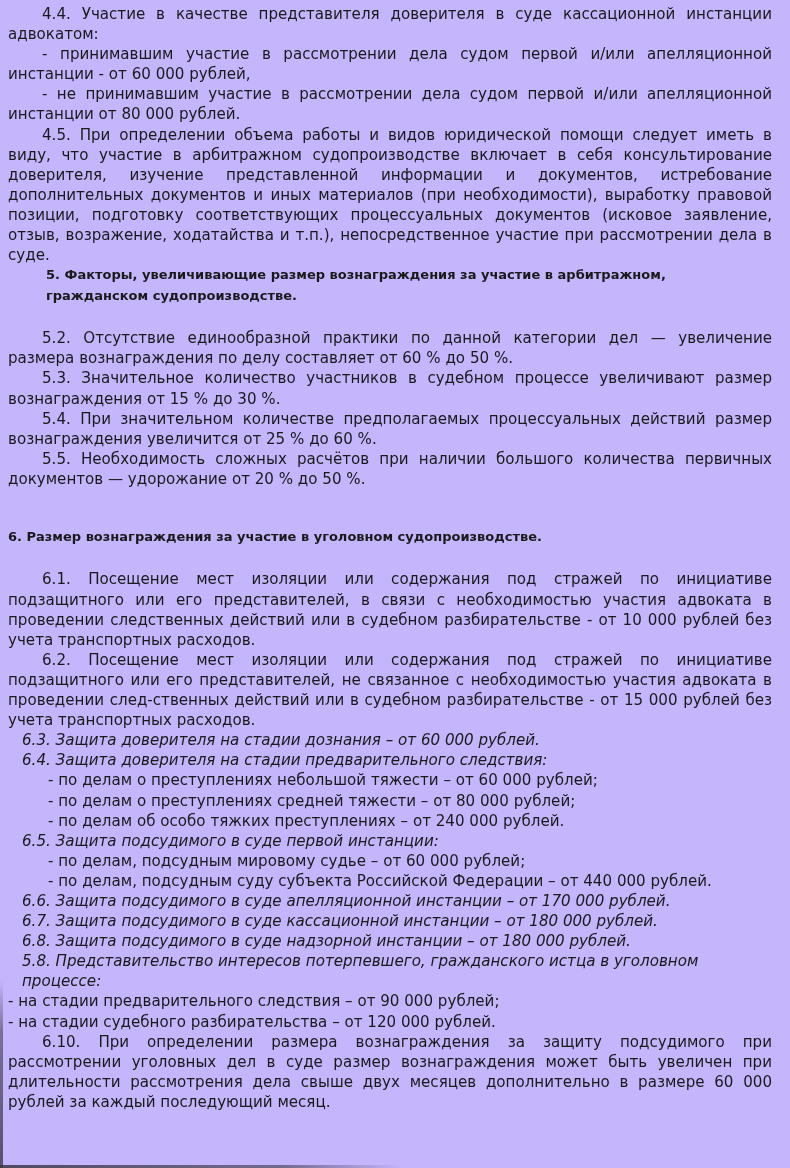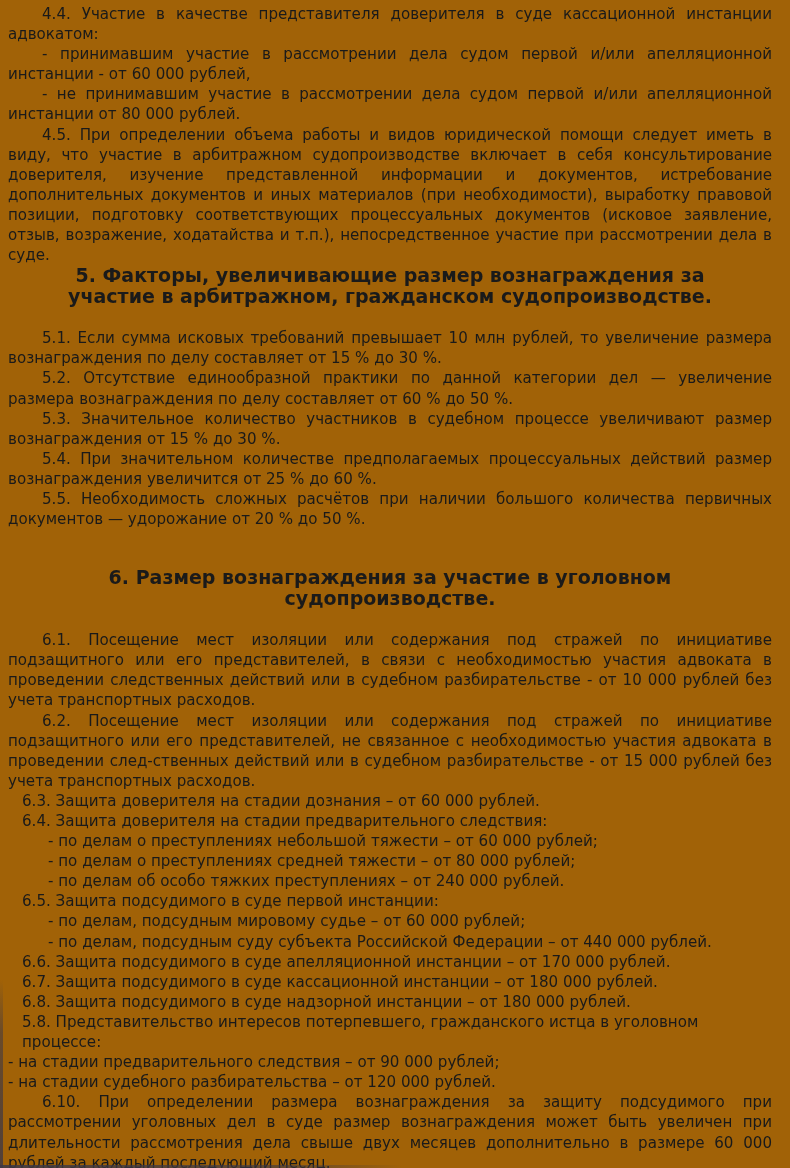--- a/index.html
+++ b/index.html
@@ -12,21 +12,21 @@
     height: 1168px;
     background: #faf8fc;
     font-family: "DejaVu Sans", sans-serif;
     color: #1a1a1a;
     overflow: hidden;
   }
   #page {
     position: relative;
     width: 790px;
     height: 1168px;
-    background: #a16207;
+    background: #c4b5fd;
     box-sizing: border-box;
     padding: 4px 18px 0 8px;
   }
   
   #scan-edge-left {
     position: absolute;
     left: 0;
     top: 980px;
     width: 3px;
     height: 188px;
@@ -45,31 +45,31 @@
 
   .para {
     font-size: 15.1px;
     line-height: 20.1px;
     text-align: justify;
     text-justify: inter-word;
     margin: 0;
     hyphens: manual;
   }
   .indent  { text-indent: 34px; }
-  .left    { text-align: left; }
+  .left    { text-align: left; font-style: italic; }
 
   .dash-l1 { text-align: left; text-indent: 0; padding-left: 14px; }
   .dash-l2 { text-align: left; text-indent: 0; padding-left: 40px; }
   .dash-l0 { text-align: left; text-indent: 0; padding-left: 0; }
 
   .heading {
-    font-size: 19px;
+    font-size: 13px;
     line-height: 20.5px;
     font-weight: bold;
-    text-align: center;
+    text-align: left;
     margin: 0;
   }
   .h-sec5 { padding: 0 38px; }
   .gap-m  { height: 22px; }
   .gap-xl { height: 38px; }
 </style>
 </head>
 <body>
 
 <div id="page">
@@ -80,21 +80,20 @@
   <p class="para indent">4.4. Участие в качестве представителя доверителя в суде кассационной инстанции адвокатом:</p>
   <p class="para indent">- принимавшим участие в рассмотрении дела судом первой и/или апелляционной инстанции - от 60 000 рублей,</p>
   <p class="para indent">- не принимавшим участие в рассмотрении дела судом первой и/или апелляционной инстанции от 80 000 рублей.</p>
 
   <p class="para indent">4.5. При определении объема работы и видов юридической помощи следует иметь в виду, что участие в арбитражном судопроизводстве включает в себя консультирование доверителя, изучение представленной информации и документов, истребование дополнительных документов и иных материалов (при необходимости), выработку правовой позиции, подготовку соответствующих процессуальных документов (исковое заявление, отзыв, возражение, ходатайства и т.п.), непосредственное участие при рассмотрении дела в суде.</p>
 
   <p class="heading h-sec5">5. Факторы, увеличивающие размер вознаграждения за участие в арбитражном, гражданском судопроизводстве.</p>
 
   <div class="gap-m"></div>
 
-  <p class="para indent">5.1. Если сумма исковых требований превышает 10 млн рублей, то увеличение размера вознаграждения по делу составляет от 15 % до 30 %.</p>
   <p class="para indent">5.2. Отсутствие единообразной практики по данной категории дел — увеличение размера вознаграждения по делу составляет от 60 % до 50 %.</p>
   <p class="para indent">5.3. Значительное количество участников в судебном процессе увеличивают размер вознаграждения от 15 % до 30 %.</p>
   <p class="para indent">5.4. При значительном количестве предполагаемых процессуальных действий размер вознаграждения увеличится от 25 % до 60 %.</p>
   <p class="para indent">5.5. Необходимость сложных расчётов при наличии большого количества первичных документов — удорожание от 20 % до 50 %.</p>
 
   <div class="gap-xl"></div>
 
   <p class="heading">6.  Размер вознаграждения за участие в уголовном судопроизводстве.</p>
 
   <div class="gap-m"></div>

